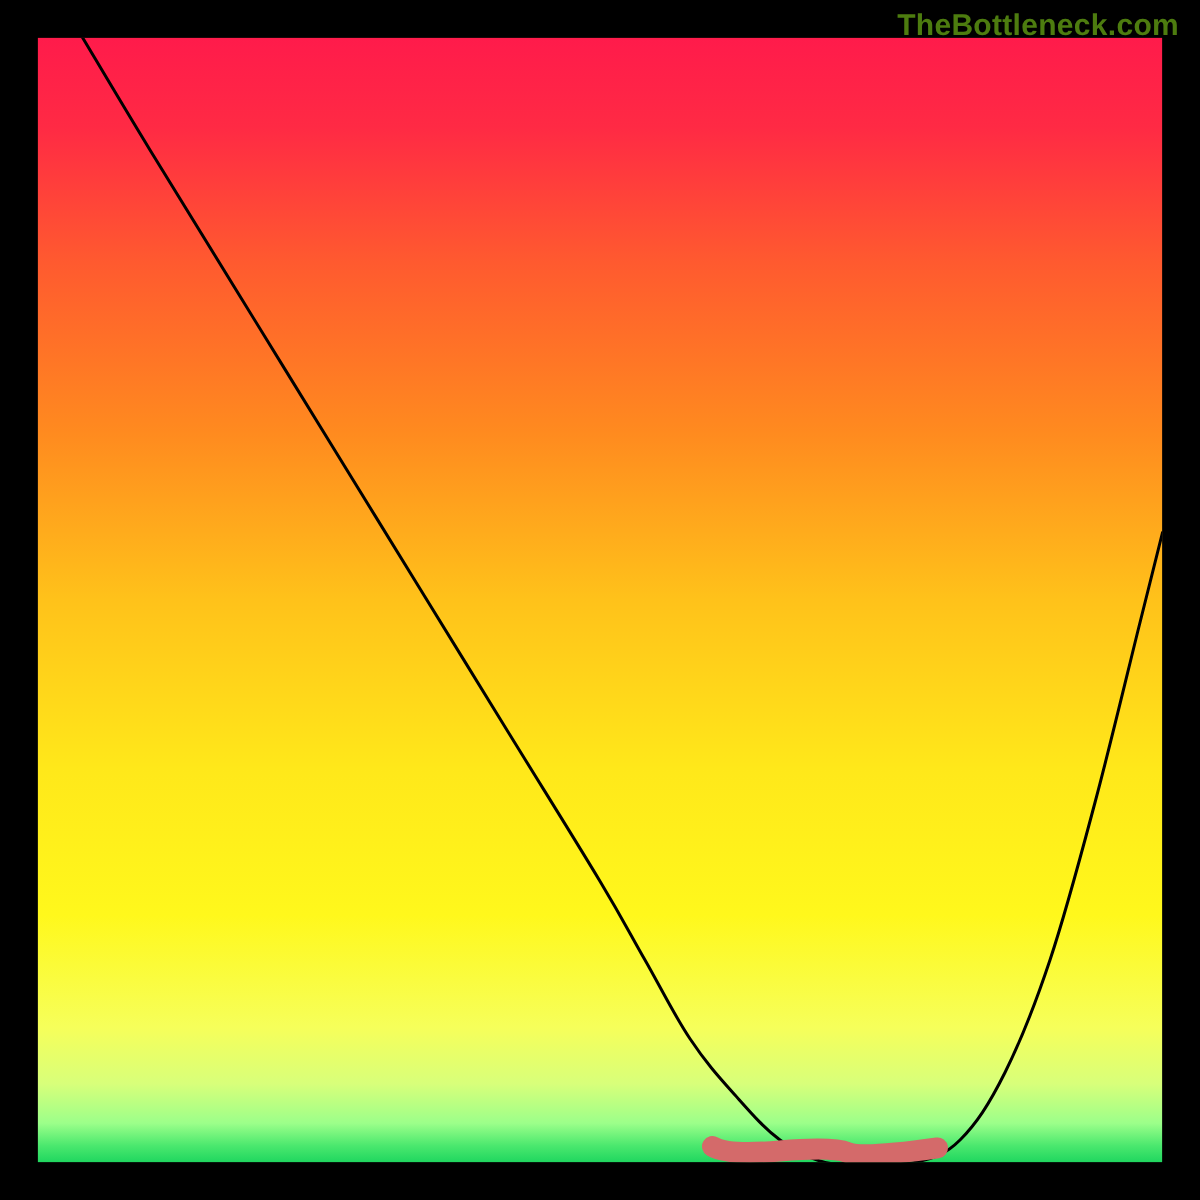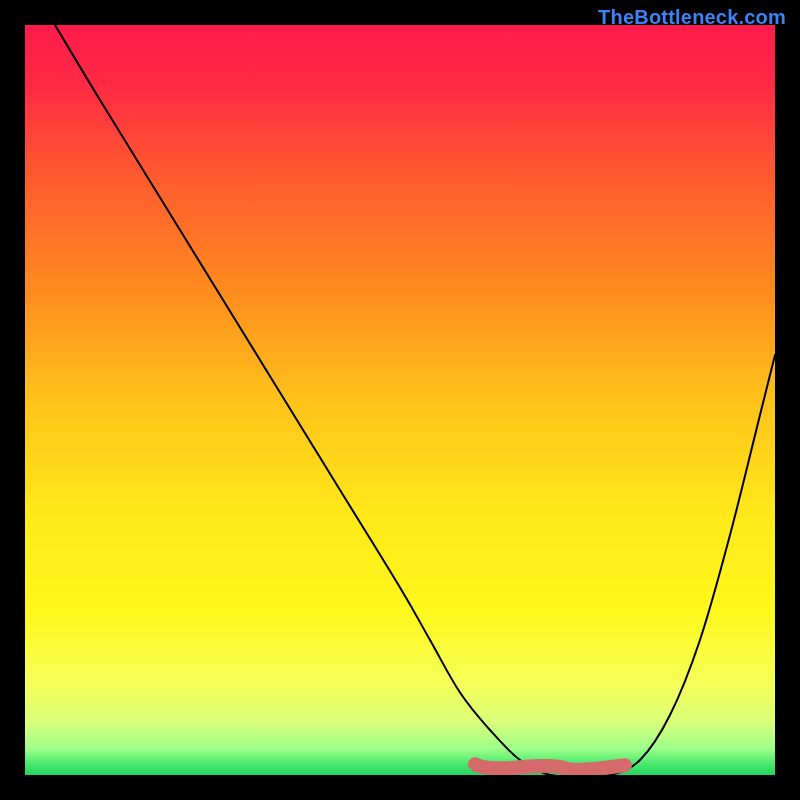--- a/index.html
+++ b/index.html
@@ -14,21 +14,21 @@
   .stage {
     position: relative;
     width: 800px;
     height: 800px;
     background: #000;
   }
   .attrib {
     position: absolute;
     top: 6px;
     right: 14px;
-    color: #3b82f6;
+    color: #4d7c0f;
     font-size: 20px;
     font-weight: 600;
     letter-spacing: 0.2px;
     user-select: none;
   }
   .plot {
     position: absolute;
     left: 25px;
     top: 25px;
     width: 750px;

